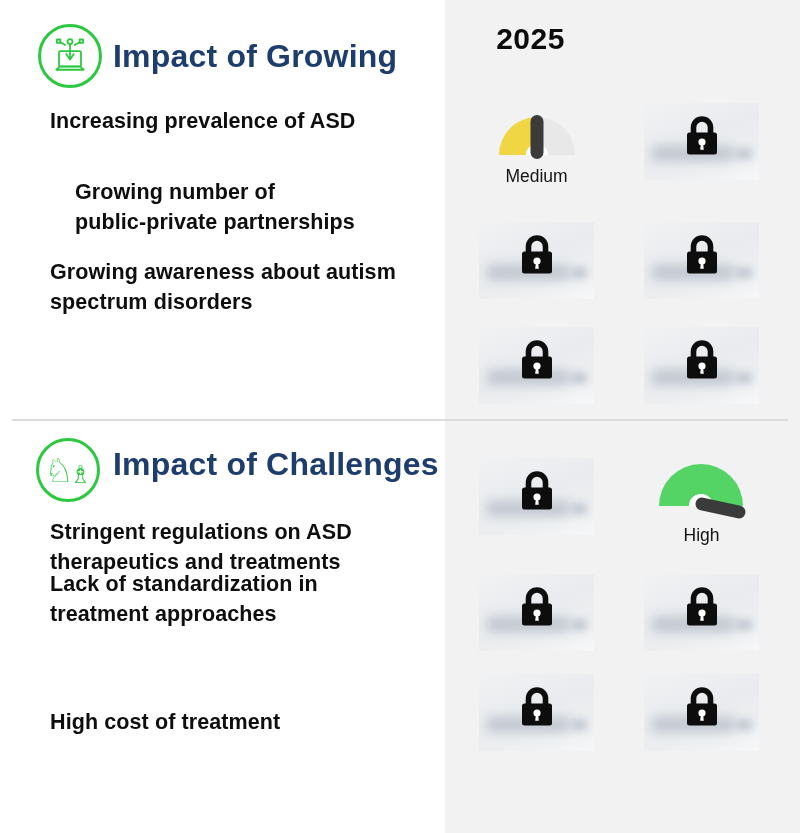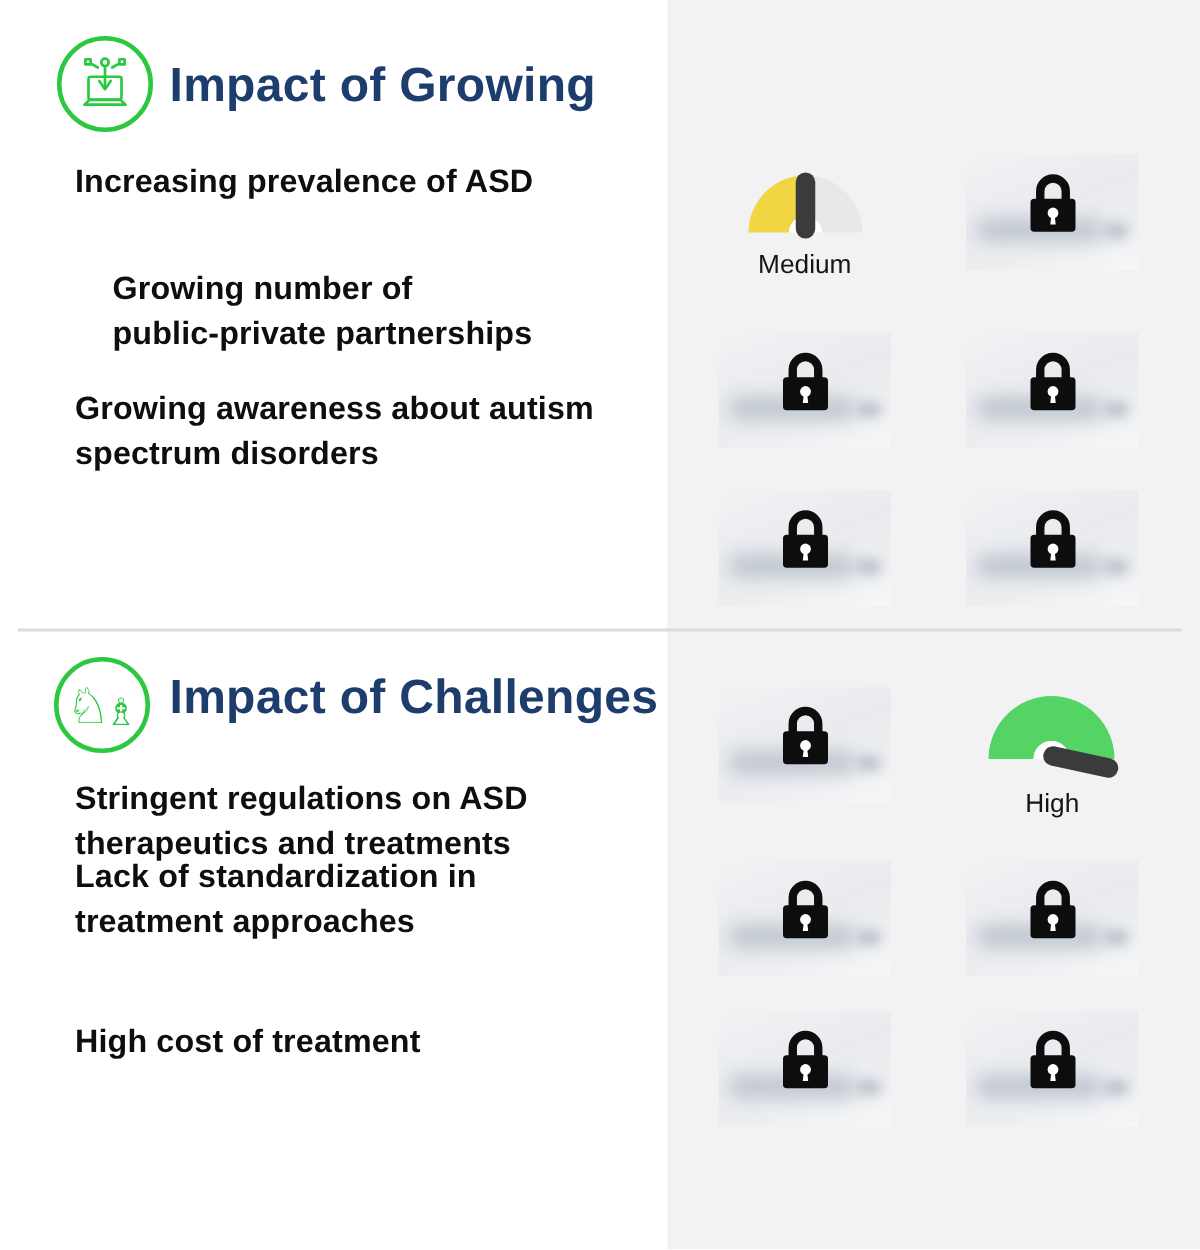--- a/index.html
+++ b/index.html
@@ -58,20 +58,21 @@
   }
   .lock-svg{position:relative;display:block;margin:9px auto 0;}
 </style>
 </head>
 <body>
 
 <div class="canvas">
 
   <div class="right-panel"></div>
 
+  <div class="col-header" style="left:473px;">2025</div>
 
   <div class="section-icon" style="left:38px;top:24px;">
     <svg width="44" height="44" viewBox="0 0 64 64">
       <g fill="none" stroke="currentColor" stroke-width="2.6" stroke-linecap="round" stroke-linejoin="round">
         <circle cx="32" cy="11" r="3.6"></circle>
         <path d="M25 16 L18 12"></path>
           <rect x="13" y="8" width="5" height="5"></rect>
         <path d="M39 16 L46 12"></path>
           <rect x="46" y="8" width="5" height="5"></rect>
         <path d="M32 15 V34"></path>
@@ -159,21 +160,21 @@
       <span class="chess-knight">♘</span>
       <span class="chess-bishop">♗</span>
     </span>
   </div>
   <h2 class="sec-title" style="left:113px;top:446px;">Impact of Challenges</h2>
 
   <div class="item-label" style="top:517px;">Stringent regulations on ASD
 therapeutics and treatments</div>
   <div class="item-label" style="top:569px;">Lack of standardization in
 treatment approaches</div>
-  <div class="item-label" style="top:679px;">High cost of treatment</div>
+  <div class="item-label" style="top:707px;">High cost of treatment</div>
 
   <div class="cell lock-cell" style="left:479px;top:458px;">
     <span class="blur-a"></span>
     <span class="blur-b"></span>
     <svg class="lock-svg" width="48" height="46" viewBox="0 0 48 46">
       <path d="M15.5 21 V15.5 a8.5 8.5 0 0 1 17 0 V21" fill="none" stroke="var(--lock-black,#0d0d0d)" stroke-width="5.6"></path>
       <rect x="9" y="20.5" width="30" height="22" rx="2.5" fill="var(--lock-black,#0d0d0d)"></rect>
       <circle cx="24" cy="30" r="3.6" fill="#ffffff"></circle>
       <path d="M22.9 31.5 h2.2 l0.7 6.2 h-3.6 Z" fill="#ffffff"></path>
     </svg>

